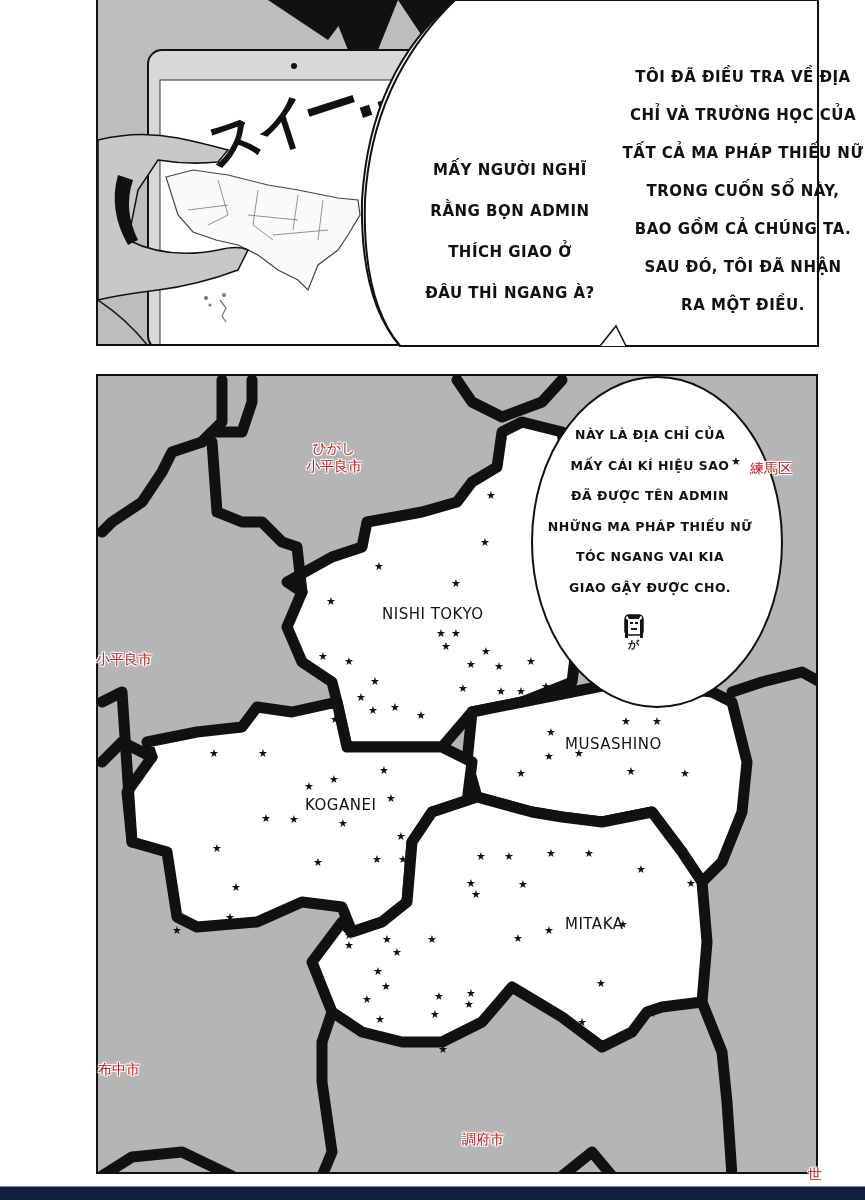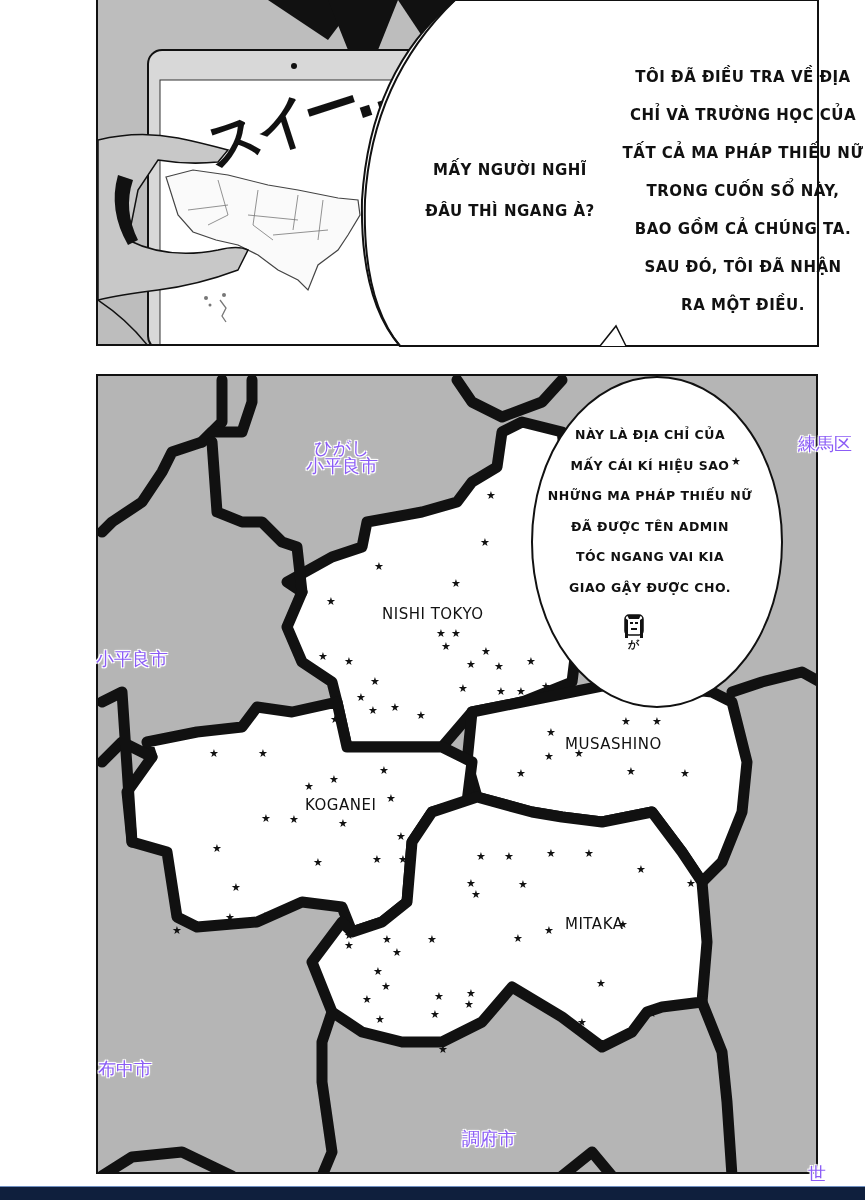--- a/index.html
+++ b/index.html
@@ -7,21 +7,21 @@
   .panel { position:absolute; overflow:hidden; }
   #panel-top { left:96px; top:0; width:722px; height:346px; background:#bdbdbd; border:2px solid #111; border-top:none; box-sizing:border-box; }
   #panel-map { left:96px; top:374px; width:722px; height:800px; background:#b5b5b5; border:2px solid #111; box-sizing:border-box; }
   .svgfill { position:absolute; left:0; top:0; }
   .bubble-text { position:absolute; text-align:center; font-family:"DejaVu Sans", sans-serif; font-weight:bold; color:#111; letter-spacing:0.5px; }
   .bubble-text div { white-space:nowrap; }
   #bubble1-text { left:410px; top:150px; width:200px; font-size:15px; line-height:41px; }
   #bubble2-text { left:618px; top:58px; width:250px; font-size:15px; line-height:38px; }
   #bubble3-text { left:536px; top:420px; width:228px; font-size:12.5px; line-height:30.5px; }
   .region-label { position:absolute; font-family:"DejaVu Sans", sans-serif; color:#111; font-size:15px; letter-spacing:0.5px; white-space:nowrap; }
-  .jp-label { position:absolute; font-size:18px; color:#8b5cf6; white-space:nowrap; text-shadow:0 0 2px #fff,0 0 2px #fff,0 0 3px #fff,1px 1px 0 #fff,-1px -1px 0 #fff,1px -1px 0 #fff,-1px 1px 0 #fff; font-family:Liberation Mono, monospace; line-height:18px; text-align:center;}
+  .jp-label { position:absolute; font-size:14px; color:#b91c1c; white-space:nowrap; text-shadow:0 0 2px #fff,0 0 2px #fff,0 0 3px #fff,1px 1px 0 #fff,-1px -1px 0 #fff,1px -1px 0 #fff,-1px 1px 0 #fff; font-family:Liberation Serif, serif; line-height:18px; text-align:center;}
   .star { position:absolute; font-size:11px; line-height:11px; color:#111; }
   #bottom-bar { position:absolute; left:0; top:1186px; width:865px; height:14px; background:#0f1f3d; border-top:1px solid #6f8fc0; }
   #sfx { position:absolute; left:105px; top:80px; font-size:56px; font-weight:bold; color:#111; transform:rotate(-18deg); letter-spacing:-6px; font-family:"DejaVu Sans", sans-serif; }
   #chibi { position:absolute; left:622px; top:612px; width:24px; height:28px; }
   #chibi-kana { position:absolute; left:628px; top:637px; font-size:11px; font-weight:bold; color:#111; }
 </style>
 </head>
 <body>
 
 <div class="panel" id="panel-top">
@@ -54,20 +54,22 @@
 </div>
 
 <svg class="svgfill" width="865" height="350" viewBox="0 0 865 350" style="pointer-events:none;">
   <path d="M455 0 Q370 70 362 200 Q360 300 400 346 L818 346 L818 0 Z" fill="#fff" stroke="#111" stroke-width="2"></path>
   <path d="M455 0 Q372 80 365 200 Q362 300 400 346" fill="none" stroke="#111" stroke-width="2"></path>
   <path d="M600 346 L616 326 L626 346" fill="#fff" stroke="#111" stroke-width="1.5"></path>
 </svg>
 
 <div class="bubble-text" id="bubble1-text">
   <div>MẤY NGƯỜI NGHĨ</div>
+  <div>RẰNG BỌN ADMIN</div>
+  <div>THÍCH GIAO Ở</div>
   <div>ĐÂU THÌ NGANG À?</div>
 </div>
 
 <div class="bubble-text" id="bubble2-text">
   <div>TÔI ĐÃ ĐIỀU TRA VỀ ĐỊA</div>
   <div>CHỈ VÀ TRƯỜNG HỌC CỦA</div>
   <div>TẤT CẢ MA PHÁP THIẾU NỮ</div>
   <div>TRONG CUỐN SỔ NÀY,</div>
   <div>BAO GỒM CẢ CHÚNG TA.</div>
   <div>SAU ĐÓ, TÔI ĐÃ NHẬN</div>
@@ -183,36 +185,36 @@
       <span class="star" style="left: 479px; top: 641px;">★</span>
       <span class="star" style="left: 549px; top: 632px;">★</span>
       <span class="star" style="left: 340px; top: 668px;">★</span>
     </div>
 </div>
 
 <div class="jp-label" style="left:306px;top:440px;">
   <div>ひがし</div>
   <div>小平良市</div>
 </div>
-<div class="jp-label" style="left:750px;top:436px;margin-left:48px;">練馬区</div>
+<div class="jp-label" style="left:750px;top:460px;">練馬区</div>
 <div class="jp-label" style="left:96px;top:651px;">小平良市</div>
 <div class="jp-label" style="left:98px;top:1061px;">布中市</div>
 <div class="jp-label" style="left:462px;top:1131px;text-align:center;">調府市</div>
 <div class="jp-label" style="left:808px;top:1166px;">世</div>
 
 <div class="region-label" style="left:382px;top:605px;">NISHI TOKYO</div>
 <div class="region-label" style="left:565px;top:735px;">MUSASHINO</div>
 <div class="region-label" style="left:264px;top:796px;margin-left:41px;">KOGANEI</div>
 <div class="region-label" style="left:565px;top:915px;">MITAKA</div>
 
 <div class="bubble-text" id="bubble3-text">
   <div>NÀY LÀ ĐỊA CHỈ CỦA</div>
   <div>MẤY CÁI KÍ HIỆU SAO</div>
+  <div>ĐÃ ĐƯỢC TÊN ADMIN</div>
   <div>NHỮNG MA PHÁP THIẾU NỮ</div>
-  <div>ĐÃ ĐƯỢC TÊN ADMIN</div>
   <div>TÓC NGANG VAI KIA</div>
   <div>GIAO GẬY ĐƯỢC CHO.</div>
 </div>
 
 <svg id="chibi" viewBox="0 0 24 28">
   <rect x="3" y="3" width="18" height="20" rx="4" fill="#fff" stroke="#111" stroke-width="1.5"></rect>
   <path d="M3 6 L3 26 L6 26 L6 8 M21 6 L21 26 L18 26 L18 8" fill="#111"></path>
   <path d="M5 3 L19 3 L17 7 L7 7 Z" fill="#111"></path>
   <rect x="8" y="10" width="3" height="2" fill="#111"></rect>
     <rect x="13" y="10" width="3" height="2" fill="#111"></rect>

